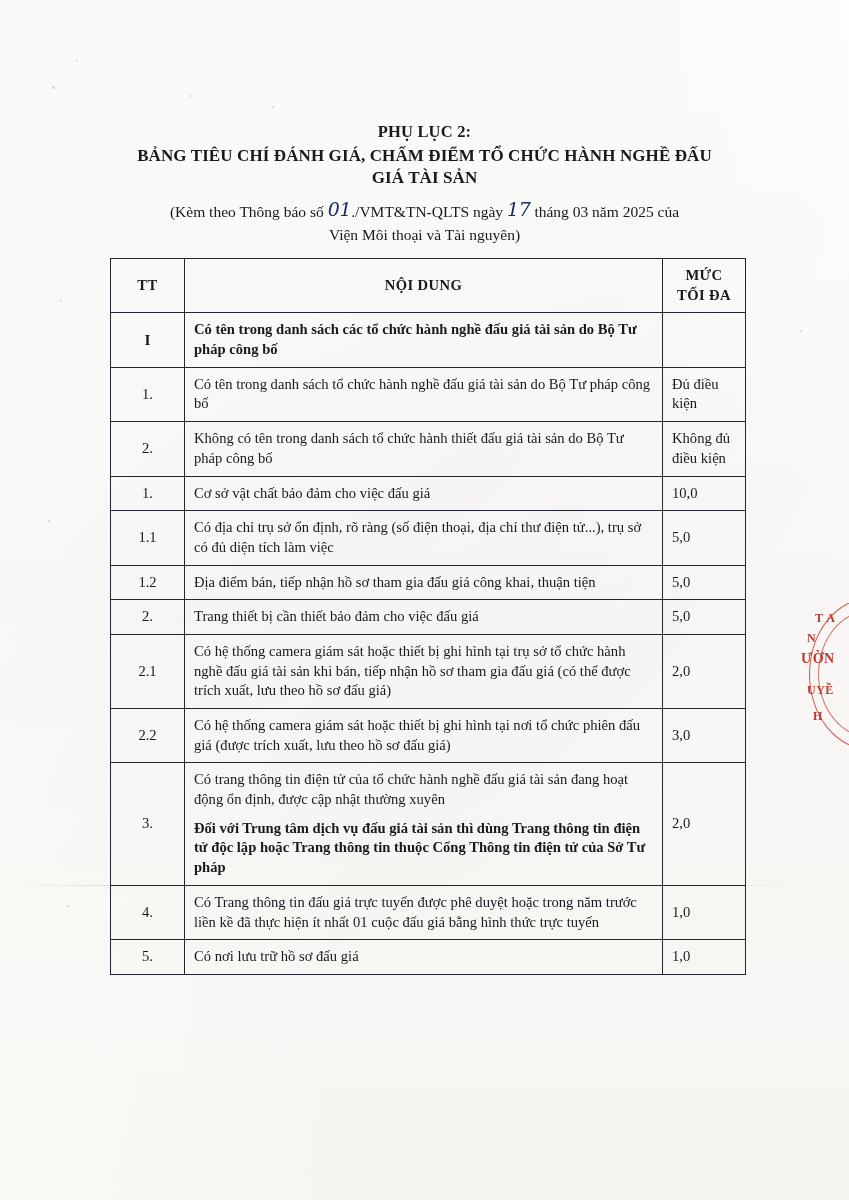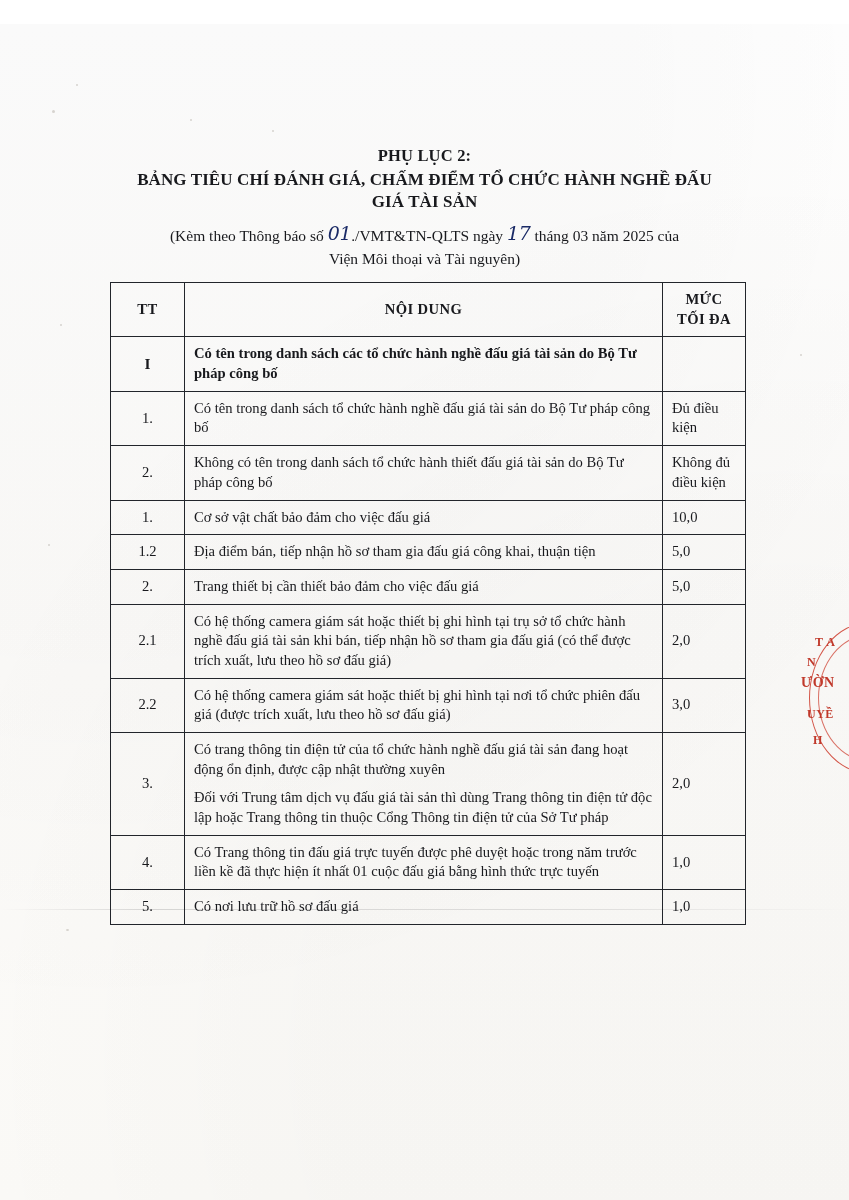--- a/index.html
+++ b/index.html
@@ -13,21 +13,20 @@
     font-family: "Liberation Serif", "DejaVu Serif", serif;
     color: #18191d;
     position: relative;
     overflow: hidden;
   }
 
   .page {
     position: absolute;
     inset: 0;
     background: #fde047;
-    margin-top: 24px;
   }
 
   
   .paper-tint {
     position: absolute;
     inset: 0;
     background:
       radial-gradient(circle at 12% 6%, rgba(0,0,0,0.018) 0 40%, rgba(0,0,0,0) 70%),
       radial-gradient(circle at 92% 88%, rgba(0,0,0,0.02) 0 35%, rgba(0,0,0,0) 70%),
       linear-gradient(180deg, #ffffff 0%, #fdfcfa 55%, #fbfaf7 100%);
@@ -112,21 +111,21 @@
     text-align: left;
     font-size: 14.4px;
   }
   tr.level-roman td.idx,
   tr.level-roman td.content,
   tr.level-roman td.max { font-weight: bold; }
 
   tr.level-roman td.idx { font-size: 15.4px; }
 
   td.content p { margin: 0; }
-  td.content p + p { margin-top: 9px; }
+  td.content p + p { margin-top: 9px; font-weight: bold; }
 
   
   .stamp {
     position: absolute;
     right: 2px;
     top: 598px;
     width: 54px;
     height: 150px;
     color: #c0392b;
     font-family: "Liberation Serif", serif;
@@ -246,20 +245,27 @@
           <td class="max">Không đủ điều kiện</td>
         </tr>
         <tr class="level-level-1">
           <td class="idx">1.</td>
           <td class="content">
             <p>Cơ sở vật chất bảo đảm cho việc đấu giá</p>
           </td>
           <td class="max">10,0</td>
         </tr>
         <tr class="level-level-2">
+          <td class="idx">1.1</td>
+          <td class="content">
+            <p>Có địa chỉ trụ sở ổn định, rõ ràng (số điện thoại, địa chỉ thư điện tử...), trụ sở có đủ diện tích làm việc</p>
+          </td>
+          <td class="max">5,0</td>
+        </tr>
+        <tr class="level-level-2">
           <td class="idx">1.2</td>
           <td class="content">
             <p>Địa điểm bán, tiếp nhận hồ sơ tham gia đấu giá công khai, thuận tiện</p>
           </td>
           <td class="max">5,0</td>
         </tr>
         <tr class="level-level-1">
           <td class="idx">2.</td>
           <td class="content">
             <p>Trang thiết bị cần thiết bảo đảm cho việc đấu giá</p>

